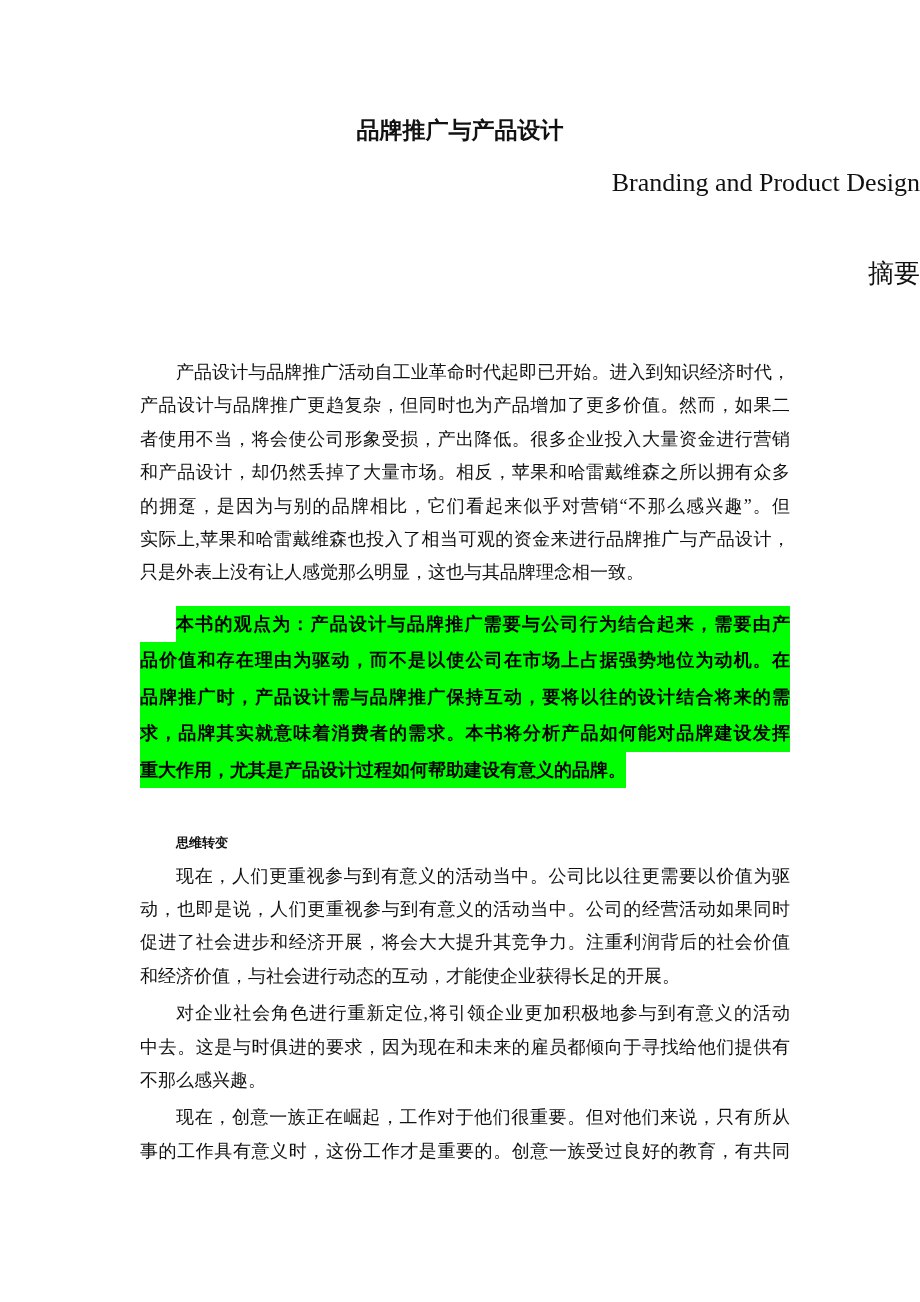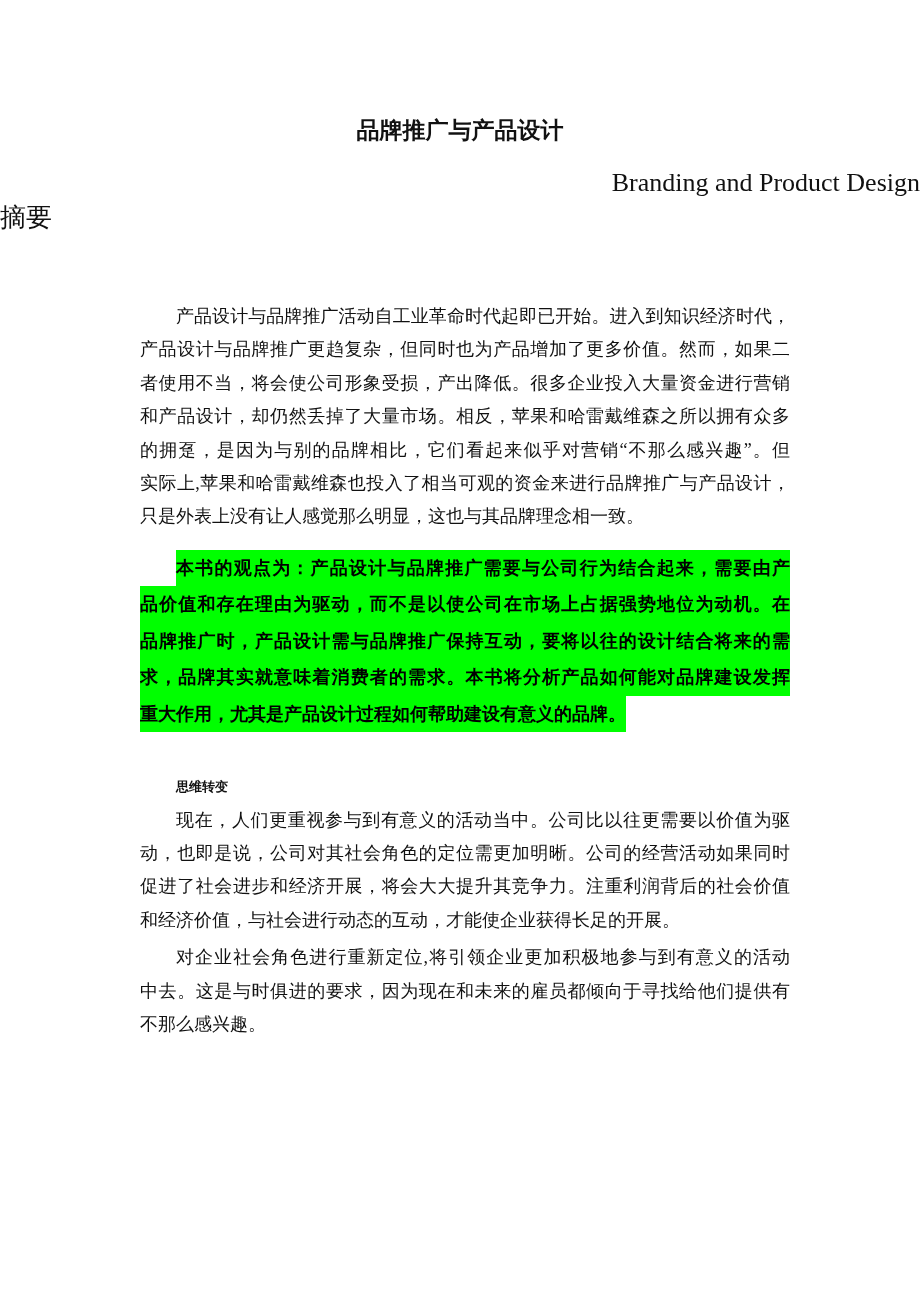--- a/index.html
+++ b/index.html
@@ -20,21 +20,22 @@
     font-size: 23px;
     line-height: 32px;
   }
   .doc-subtitle {
     margin-top: 20px;
     text-align: right;
     font-size: 26px;
     line-height: 34px;
   }
   .abstract-heading {
-    text-align: left;
+    margin-top: 56px;
+    text-align: right;
     font-size: 26px;
     line-height: 36px;
   }
   .text-block {
     margin: 64px 130px 0 140px;
     width: 650px;
   }
   .line {
     font-size: 18px;
     line-height: 33.4px;
@@ -96,26 +97,30 @@
       <div class="line"><mark class="hl">品价值和存在理由为驱动，而不是以使公司在市场上占据强势地位为动机。在</mark></div>
       <div class="line"><mark class="hl">品牌推广时，产品设计需与品牌推广保持互动，要将以往的设计结合将来的需</mark></div>
       <div class="line"><mark class="hl">求，品牌其实就意味着消费者的需求。本书将分析产品如何能对品牌建设发挥</mark></div>
       <div class="line last"><mark class="hl">重大作用，尤其是产品设计过程如何帮助建设有意义的品牌。</mark></div>
     </div>
 
     <div class="section-heading">思维转变</div>
 
     <div class="para">
       <div class="line first">现在，人们更重视参与到有意义的活动当中。公司比以往更需要以价值为驱</div>
-      <div class="line">动，也即是说，公司对其社会角色的定位需更加明晰。公司的经营活动如果同时</div>
+      <div class="line">动，也即是说，人们更重视参与到有意义的活动当中。公司的经营活动如果同时</div>
       <div class="line">促进了社会进步和经济开展，将会大大提升其竞争力。注重利润背后的社会价值</div>
       <div class="line last">和经济价值，与社会进行动态的互动，才能使企业获得长足的开展。</div>
     </div>
 
     <div class="para body-para">
       <div class="line first">对企业社会角色进行重新定位,将引领企业更加积极地参与到有意义的活动</div>
       <div class="line">中去。这是与时俱进的要求，因为现在和未来的雇员都倾向于寻找给他们提供有</div>
       <div class="line last">不那么感兴趣。</div>
     </div>
 
+    <div class="para body-para">
+      <div class="line first">现在，创意一族正在崛起，工作对于他们很重要。但对他们来说，只有所从</div>
+      <div class="line">事的工作具有意义时，这份工作才是重要的。创意一族受过良好的教育，有共同</div>
+    </div>
 
   </div>
 </div>
 
 </body></html>

